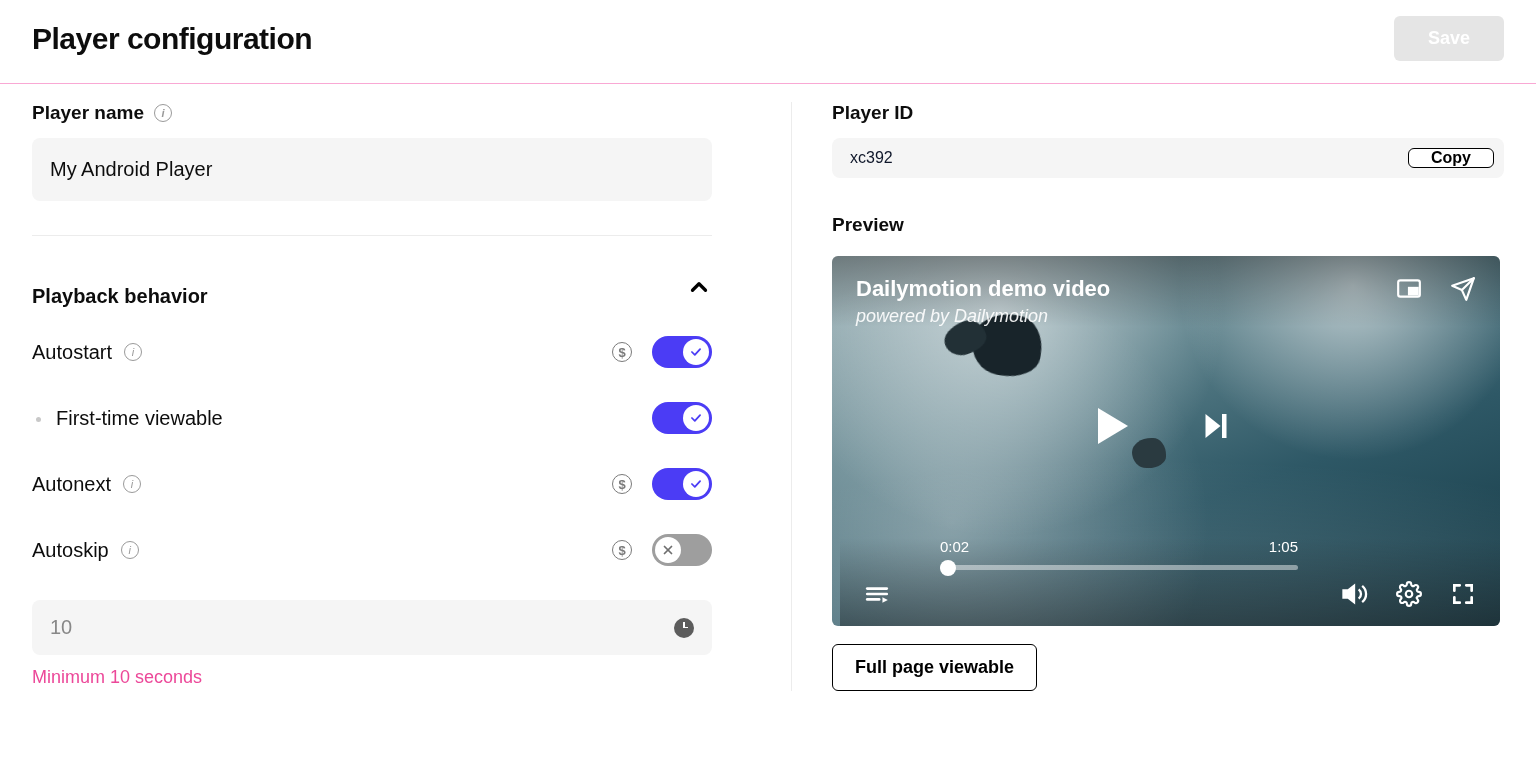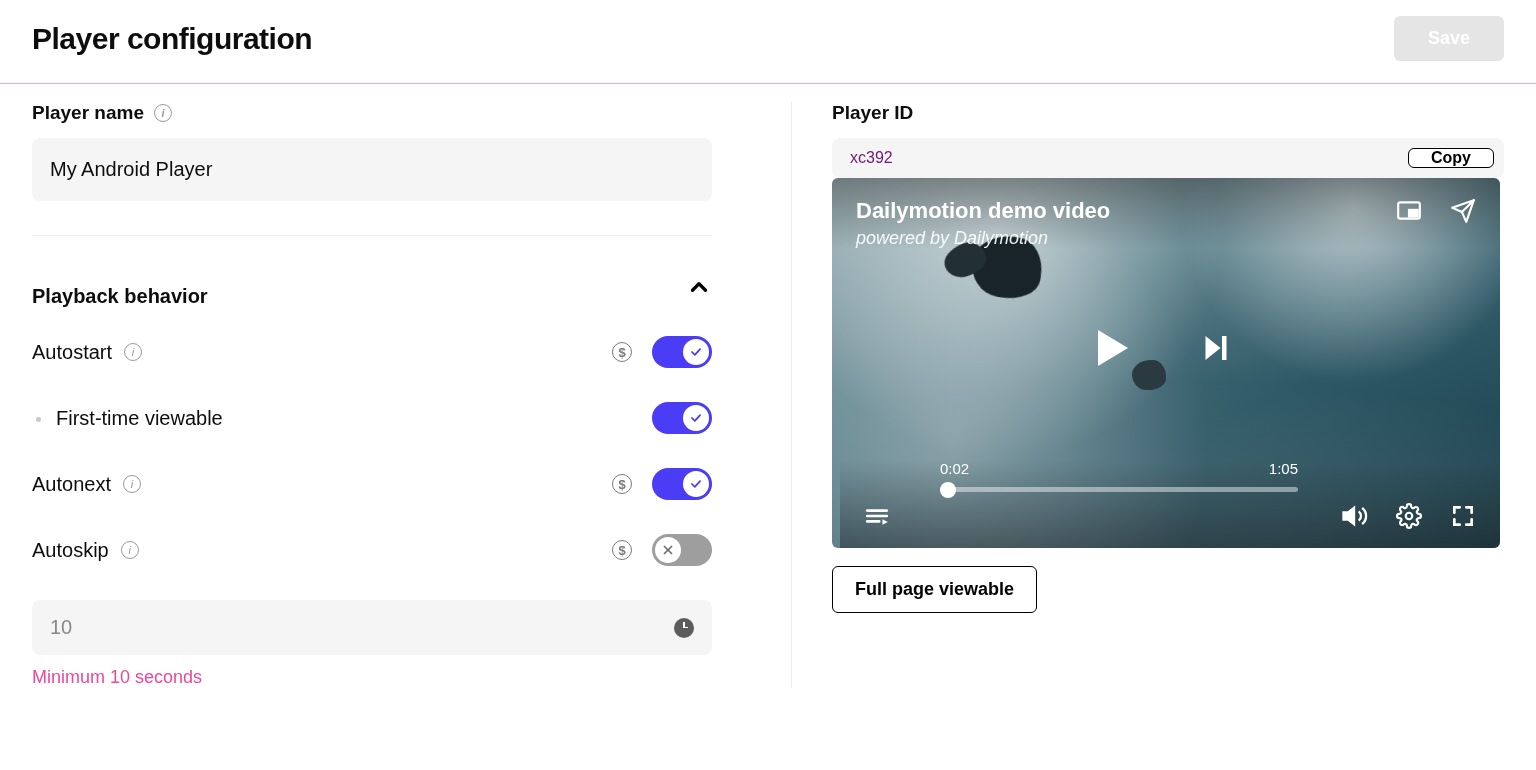--- a/index.html
+++ b/index.html
@@ -228,21 +228,21 @@
 
   
   .id-box {
     background: #f5f5f5;
     border-radius: 8px;
     padding: 10px 10px 10px 18px;
     display: flex;
     align-items: center;
     justify-content: space-between;
   }
-  .id-value { font-size: 16px; color: #701a75; font-weight: 500; }
+  .id-value { font-size: 16px; color: #0f172a; font-weight: 500; }
   .copy-btn {
     background: #fff;
     border: 1.5px solid #000;
     border-radius: 6px;
     padding: 0 22px;
     font-size: 16px;
     font-weight: 700;
     cursor: pointer;
   }
 
@@ -450,20 +450,21 @@
   <div class="right-col">
 
     <div class="field-label">
       <span>Player ID</span>
     </div>
     <div class="id-box">
       <span class="id-value">xc392</span>
       <button class="copy-btn">Copy</button>
     </div>
 
+    <div class="preview-label">Preview</div>
 
     <div class="video-box">
       <span class="rock r1"></span>
       <span class="rock r2"></span>
       <span class="rock r3"></span>
 
       <div class="v-overlay-top">
         <div>
           <div class="v-title">Dailymotion demo video</div>
           <div class="v-subtitle">powered by Dailymotion</div>

